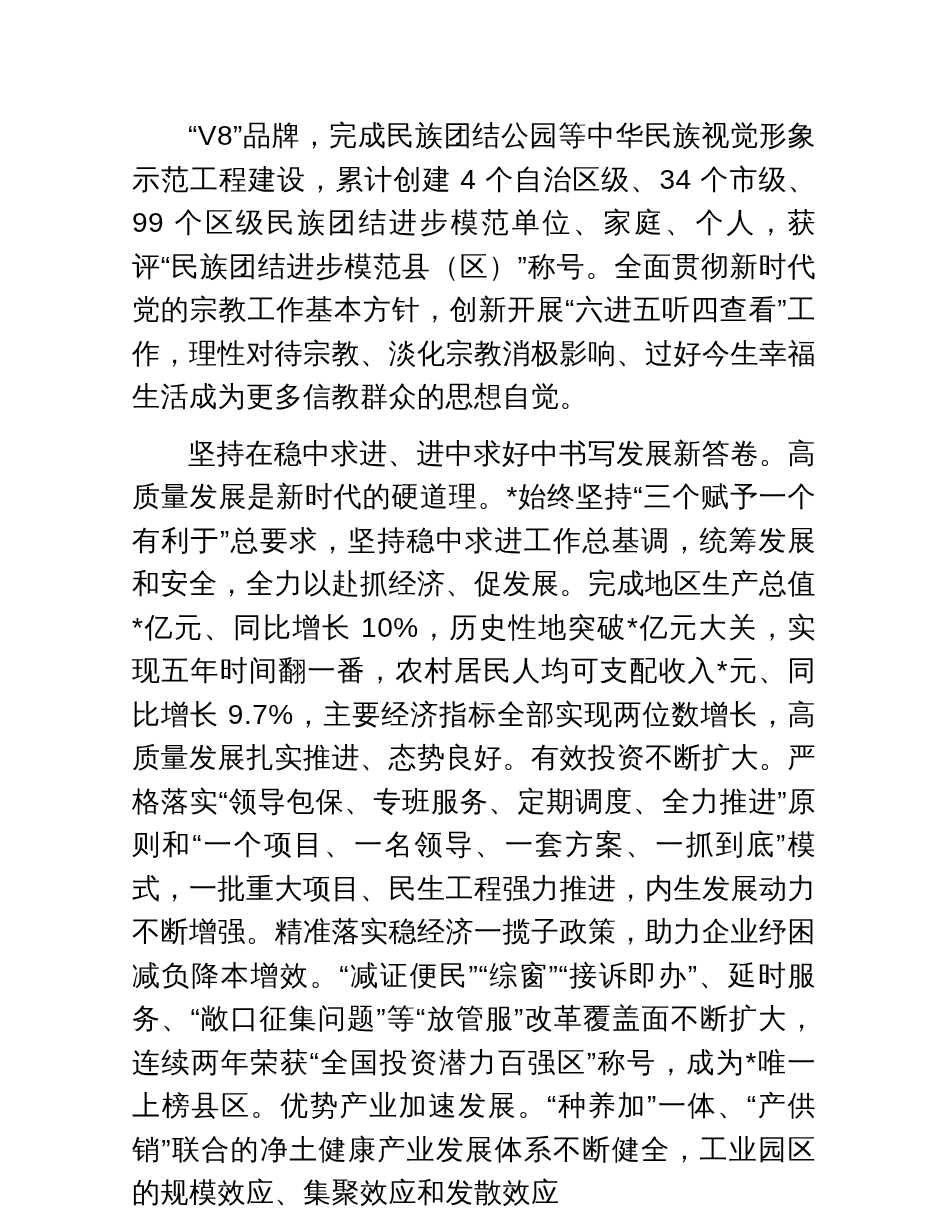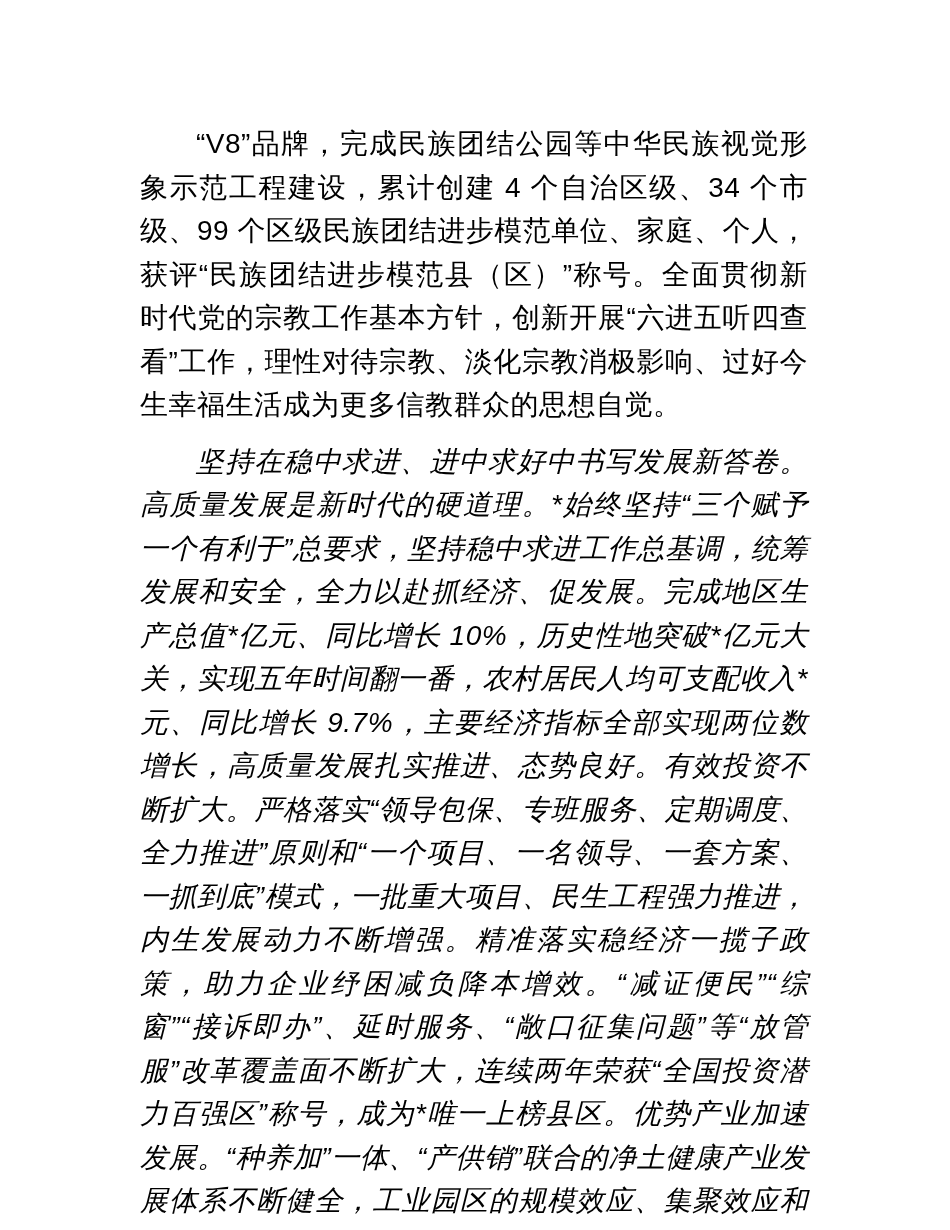--- a/index.html
+++ b/index.html
@@ -14,34 +14,33 @@
     background: #ffffff;
     overflow: hidden;
   }
   .content {
     position: absolute;
     left: 132px;
     top: 114px;
     width: 684px;
   }
   .para {
-    margin: 8px;
+    margin: 0;
     color: #000000;
     font-family: "Liberation Sans", sans-serif;
     font-size: 28px;
     line-height: 43.5px;
     letter-spacing: 0.5px;
     text-align: justify;
     text-justify: inter-ideograph;
     text-indent: 2em;
     word-break: break-all;
   }
   .para + .para {
     margin-top: 13px;
-    font-style: italic;
   }
 </style>
 </head>
 <body>
 
 <div class="page">
   <div class="content">
     <p class="para">“V8”品牌，完成民族团结公园等中华民族视觉形象示范工程建设，累计创建 4 个自治区级、34 个市级、99 个区级民族团结进步模范单位、家庭、个人，获评“民族团结进步模范县（区）”称号。全面贯彻新时代党的宗教工作基本方针，创新开展“六进五听四查看”工作，理性对待宗教、淡化宗教消极影响、过好今生幸福生活成为更多信教群众的思想自觉。</p>
     <p class="para">坚持在稳中求进、进中求好中书写发展新答卷。高质量发展是新时代的硬道理。*始终坚持“三个赋予一个有利于”总要求，坚持稳中求进工作总基调，统筹发展和安全，全力以赴抓经济、促发展。完成地区生产总值*亿元、同比增长 10%，历史性地突破*亿元大关，实现五年时间翻一番，农村居民人均可支配收入*元、同比增长 9.7%，主要经济指标全部实现两位数增长，高质量发展扎实推进、态势良好。有效投资不断扩大。严格落实“领导包保、专班服务、定期调度、全力推进”原则和“一个项目、一名领导、一套方案、一抓到底”模式，一批重大项目、民生工程强力推进，内生发展动力不断增强。精准落实稳经济一揽子政策，助力企业纾困减负降本增效。“减证便民”“综窗”“接诉即办”、延时服务、“敞口征集问题”等“放管服”改革覆盖面不断扩大，连续两年荣获“全国投资潜力百强区”称号，成为*唯一上榜县区。优势产业加速发展。“种养加”一体、“产供销”联合的净土健康产业发展体系不断健全，工业园区的规模效应、集聚效应和发散效应</p>
   </div>

